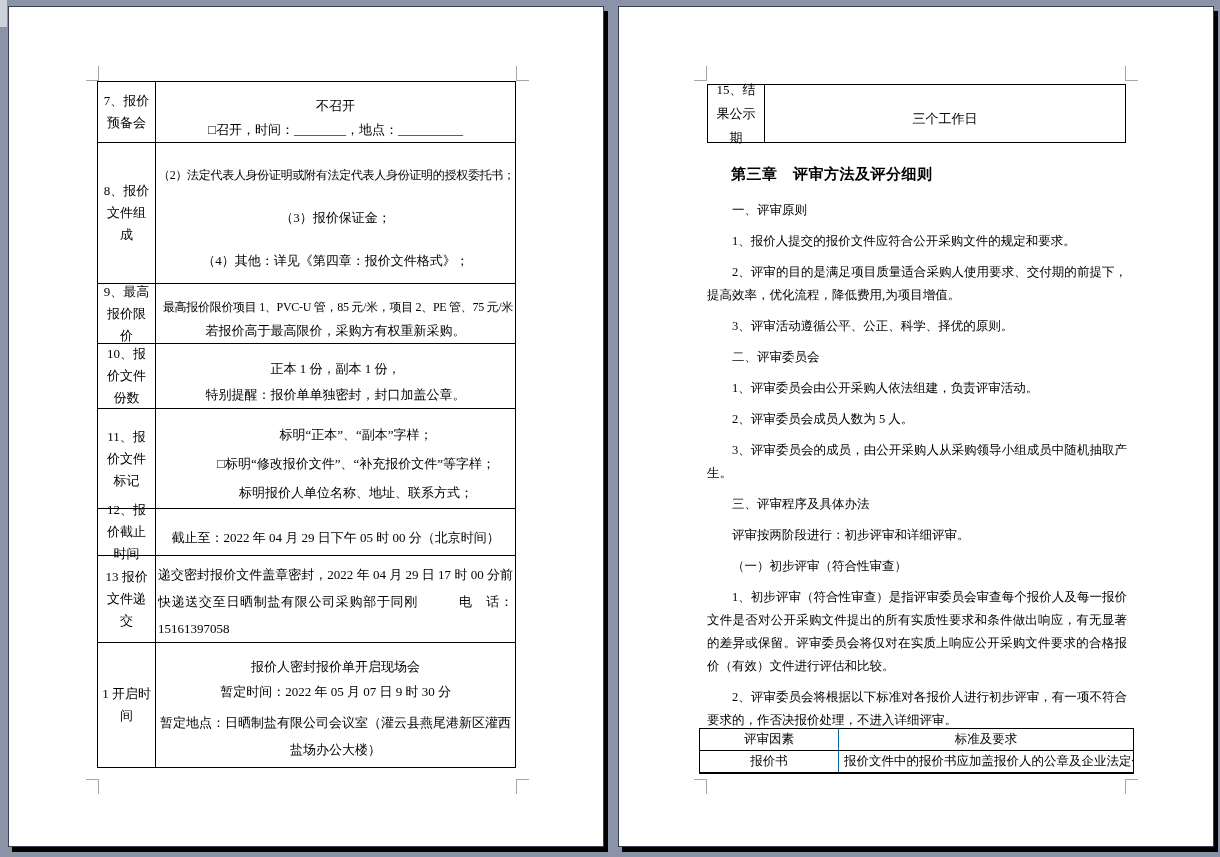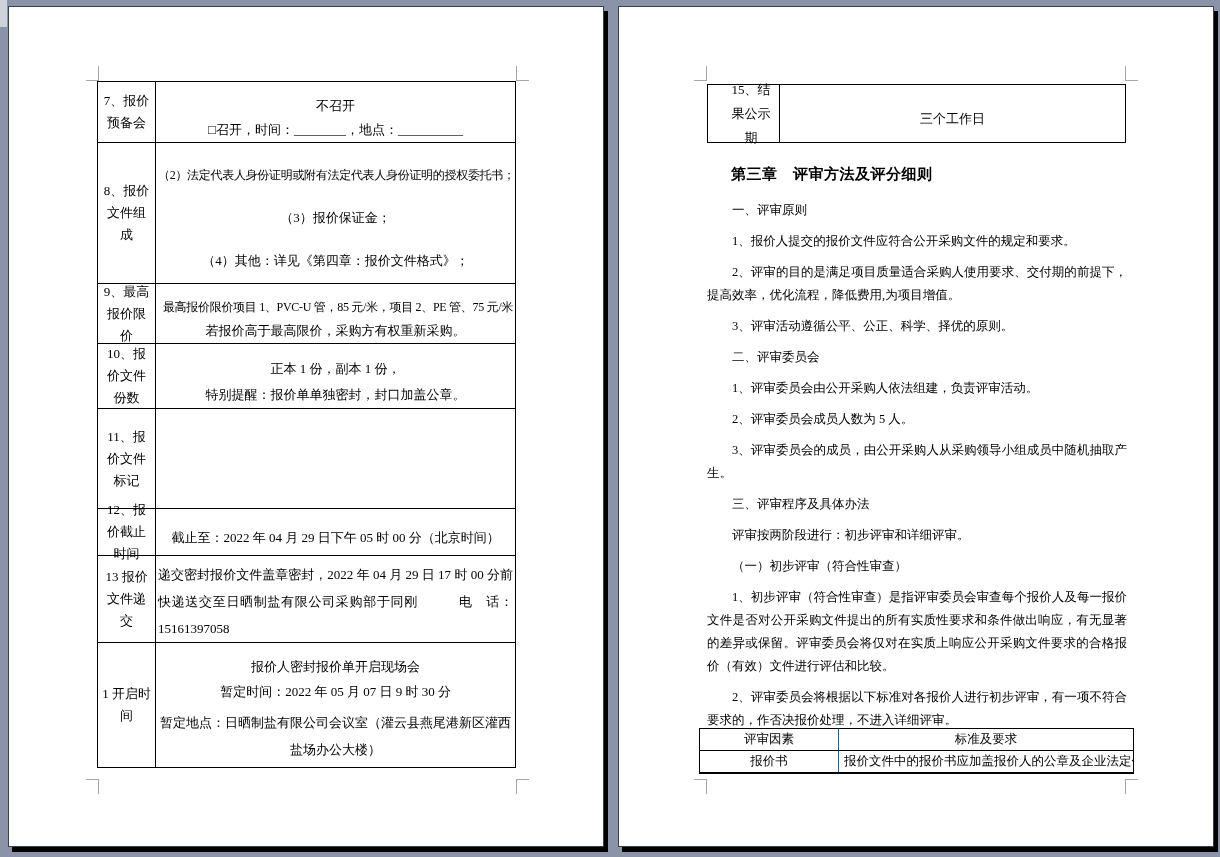--- a/index.html
+++ b/index.html
@@ -63,21 +63,21 @@
   .ival.flow { justify-content: flex-end; padding-top: 3px; }
   .ival.flow .vline { line-height: 27px; }
   .ival.flow .vline.left { text-align: justify; }
   .wrap2 { line-height: 27px; }
 
   .h61  { height: 61px;  } .h141 { height: 141px; }
   .h60  { height: 60px;  } .h65  { height: 65px;  }
   .h100 { height: 100px; gap: 41px; } .h47  { height: 47px;  }
   .h87  { height: 87px;  } .h124 { height: 124px; }
 
-  #table15 { left: 88px; top: 77px; width: 419px; height: 59px; padding-left: 15px; }
+  #table15 { left: 88px; top: 77px; width: 419px; height: 59px; }
   #table15 .irow { height: 100%; }
   #table15 .ilabel { width: 57px; flex: 0 0 57px; line-height: 24px; }
   #table15 .ival { justify-content: center; }
 
   #left-table { left: 88px; top: 74px; width: 419px; }
 
   
   .chapter-heading {
     position: absolute;
     left: 112px; top: 158px;
@@ -167,20 +167,25 @@
     <div class="irow h65">
       <div class="ilabel">10、报价文件份数</div>
       <div class="ival">
         <div class="vline">正本 1 份，副本 1 份，</div>
         <div class="vline">特别提醒：报价单单独密封，封口加盖公章。</div>
       </div>
     </div>
 
     <div class="irow h100">
       <div class="ilabel">11、报价文件标记</div>
+      <div class="ival">
+        <div class="vline">标明“正本”、“副本”字样；</div>
+        <div class="vline">□标明“修改报价文件”、“补充报价文件”等字样；</div>
+        <div class="vline">标明报价人单位名称、地址、联系方式；</div>
+      </div>
     </div>
 
     <div class="irow h47">
       <div class="ilabel">12、报价截止时间</div>
       <div class="ival">
         <div class="vline">截止至：2022 年 04 月 29 日下午 05 时 00 分（北京时间）</div>
       </div>
     </div>
 
     <div class="irow h87">

